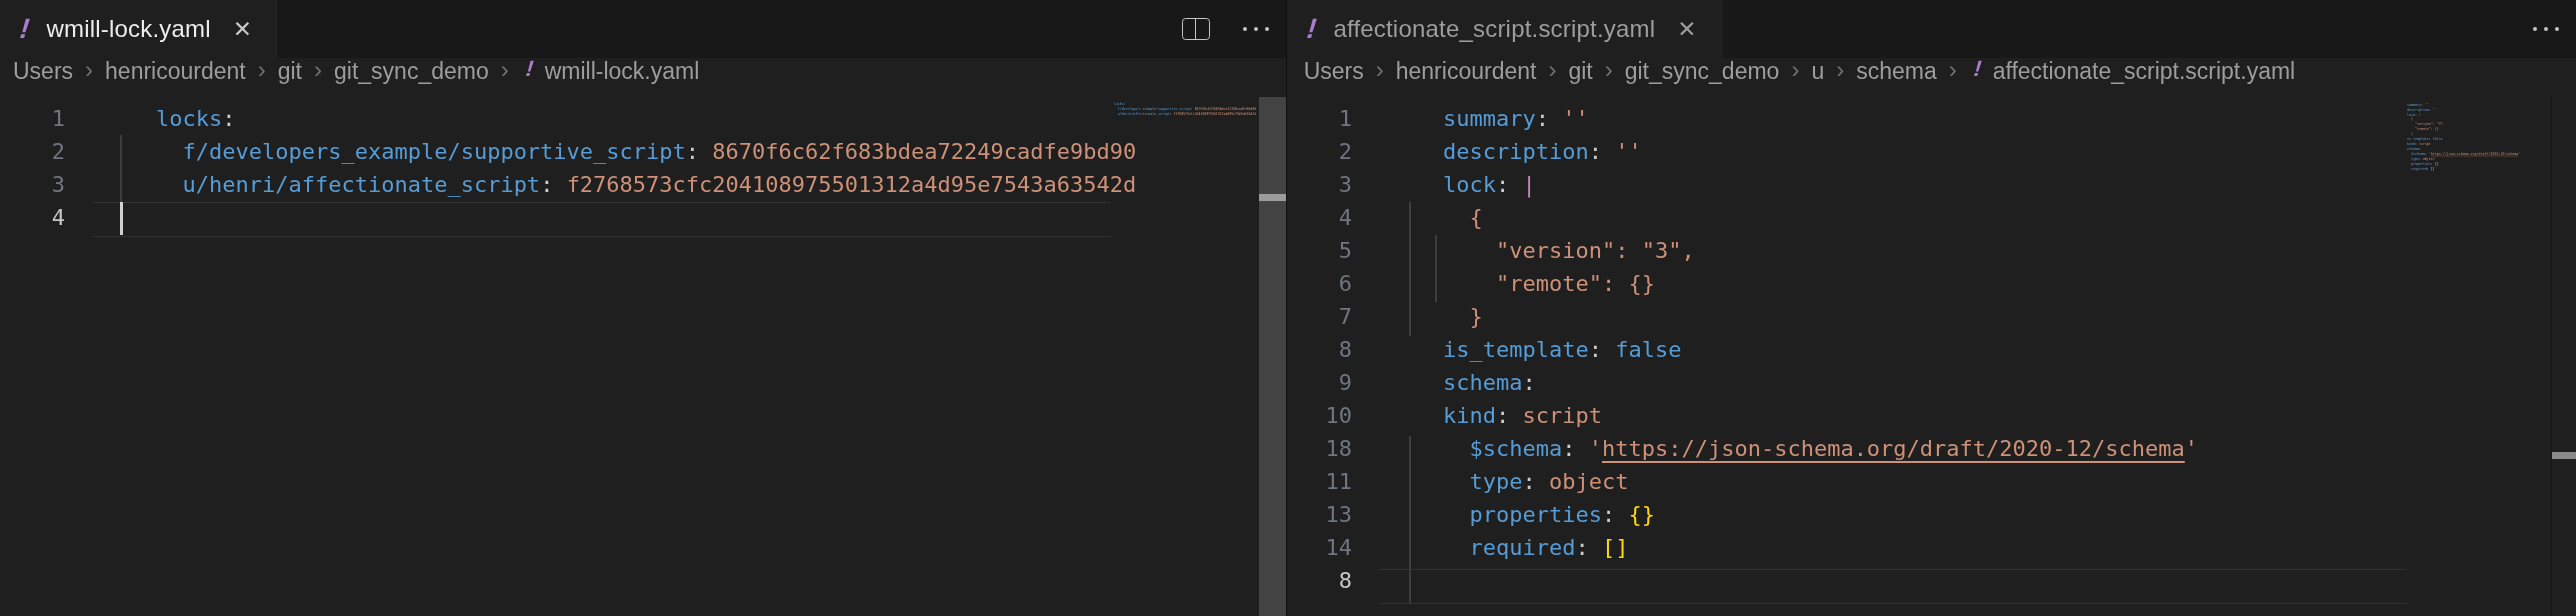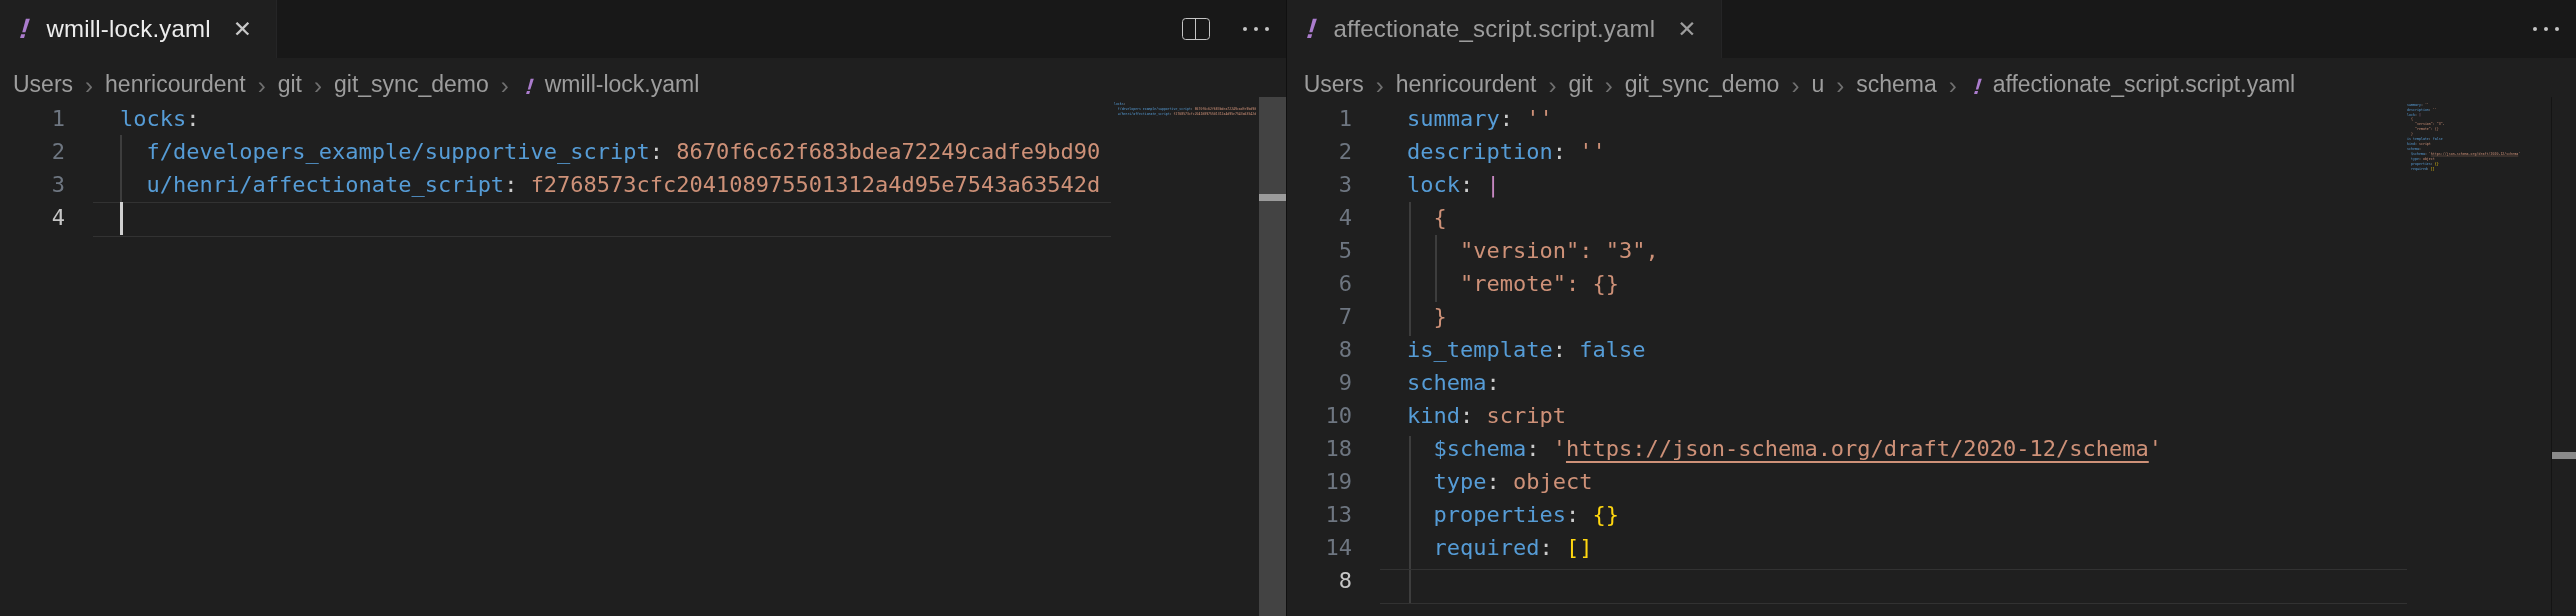--- a/index.html
+++ b/index.html
@@ -19,34 +19,34 @@
   .tab-close{font-size:23px;color:#c8c8c8;margin-left:22px;line-height:1;}
   .pane-right .tab-label{color:#9d9d9d;}
   .pane-right .tab-close{color:#9d9d9d;}
   .tab-actions{position:absolute;right:16.7px;top:0;height:58px;display:flex;align-items:center;gap:33px;}
   .split-icon{display:block;width:28px;height:22px;border:1.9px solid #c4c4c4;border-radius:3.7px;box-sizing:border-box;}
   .split-icon::after{content:"";display:block;width:1.9px;height:100%;margin:0 auto;background:#c4c4c4;}
   .dots{display:flex;gap:6.5px;align-items:center;}
   .dots i{width:4.6px;height:4.6px;border-radius:50%;background:#c4c4c4;}
 
   
-  .breadcrumb{height:40px;display:flex;align-items:flex-end;padding-left:13px;background:#1f1f1f;
+  .breadcrumb{height:40px;display:flex;align-items:flex-start;padding-left:13px;background:#1f1f1f;
               font-size:23px;color:#9d9d9d;white-space:nowrap;}
   .pane-right .breadcrumb{padding-left:16.7px;}
   .bc-sep{color:#707070;font-size:24px;margin:0 12px;line-height:1;}
   .bc-ficon{font-style:italic;font-weight:bold;font-size:22px;color:#ab7ccd;margin:0 11px 0 5.6px;
             transform:skewX(-6deg);line-height:1;}
 
   
   .editor{position:absolute;left:0;right:0;top:97px;bottom:0;background:#1f1f1f;}
   .gutter{position:absolute;left:0;top:4.6px;width:65px;text-align:right;
           font-family:"DejaVu Sans Mono",monospace;font-size:22px;color:#6e7681;}
   .gutter .ln{height:33px;line-height:33px;}
   .gutter .ln.active{color:#c6c6c6;}
-  .codewrap{position:absolute;left:0;top:4.6px;overflow:hidden;}
+  .codewrap{position:absolute;left:0;top:4.6px;overflow:hidden;padding-left:36px;}
   .codewrap-left{width:1111px;}
   .codewrap-right{width:1120px;}
   .code{padding-left:120px;font-family:"DejaVu Sans Mono",monospace;font-size:22px;}
   .code .cl{height:33px;line-height:33px;white-space:pre;}
   .tk-key{color:#569cd6;}
   .tk-punct{color:#cccccc;}
   .tk-str{color:#ce9178;}
   .tk-kw{color:#c586c0;}
   .tk-bool{color:#569cd6;}
   .tk-brk{color:#ffd710;}
@@ -174,21 +174,21 @@
           <div class="ln">2</div>
           <div class="ln">3</div>
           <div class="ln">4</div>
           <div class="ln">5</div>
           <div class="ln">6</div>
           <div class="ln">7</div>
           <div class="ln">8</div>
           <div class="ln">9</div>
           <div class="ln">10</div>
           <div class="ln">18</div>
-          <div class="ln">19</div>
+          <div class="ln">11</div>
           <div class="ln">13</div>
           <div class="ln">14</div>
           <div class="ln active">8</div>
         </div>
       <div class="codewrap codewrap-right">
         <div class="code">
             <div class="cl"><span class="tk-key">summary</span><span class="tk-punct">:</span><span class="tk-ws"> </span><span class="tk-str">''</span></div>
             <div class="cl"><span class="tk-key">description</span><span class="tk-punct">:</span><span class="tk-ws"> </span><span class="tk-str">''</span></div>
             <div class="cl"><span class="tk-key">lock</span><span class="tk-punct">:</span><span class="tk-ws"> </span><span class="tk-kw">|</span></div>
             <div class="cl"><span class="tk-ws">  </span><span class="tk-str">{</span></div>

